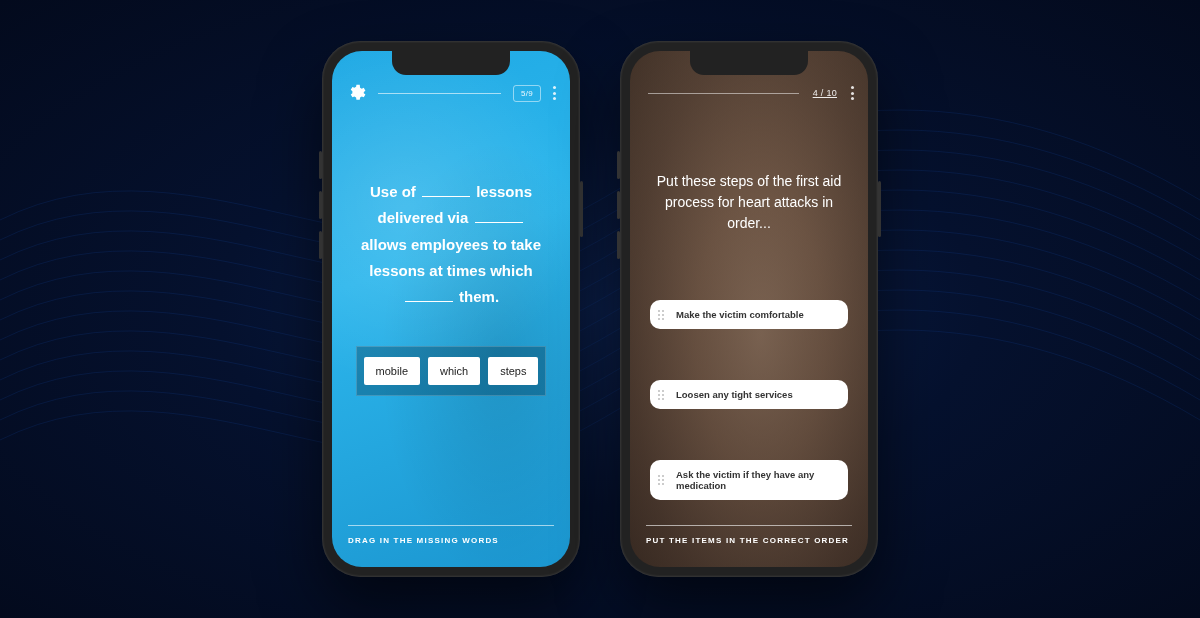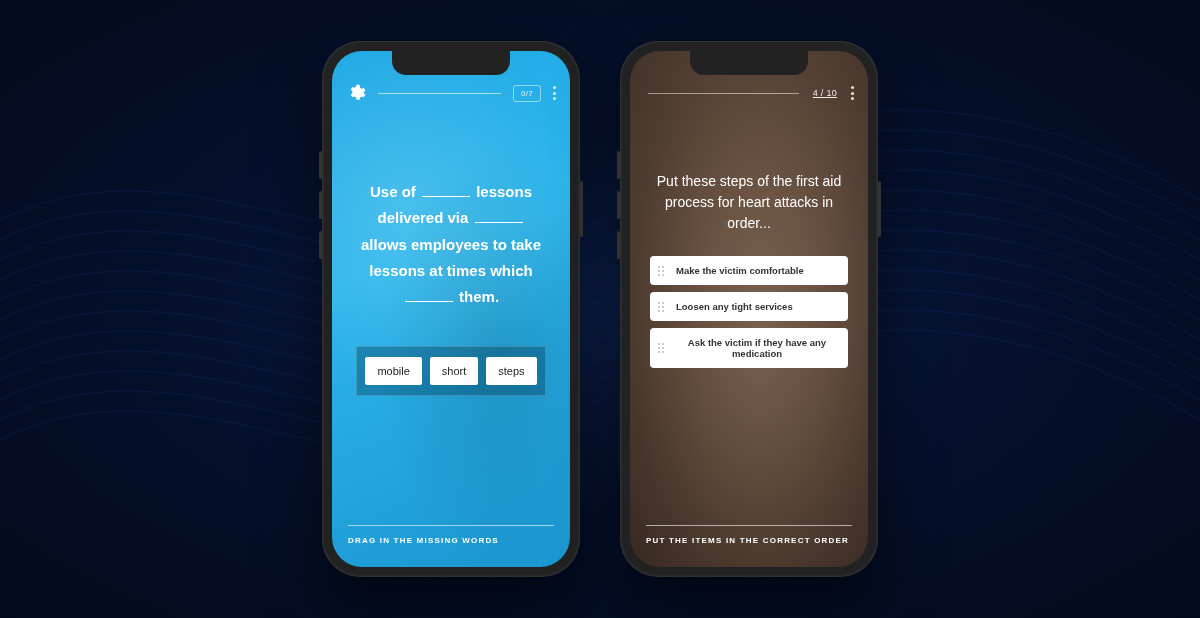--- a/index.html
+++ b/index.html
@@ -63,21 +63,21 @@
   .footer .hint { font-size: 8px; letter-spacing: 1.2px; font-weight: 700; color: #fff; }
 
   
   .sB { background:
       linear-gradient(rgba(55,40,30,0.45), rgba(30,20,15,0.55)),
       radial-gradient(ellipse at 55% 55%, #caa78c 0%, #a5836b 35%, #6f5748 70%, #4a3a30 100%); }
   .sB .topbar .progress-line { background: rgba(255,255,255,0.5); }
   .sB .body { position: absolute; top: 0; bottom:0; left:0; right:0; padding: 120px 20px 0; color: #fff; text-align: center; }
   .sB .prompt { font-size: 14px; line-height: 1.5; font-weight: 500; }
   .order-list { margin-top: 22px; display: flex; flex-direction: column; gap: 7px; }
-  .order-item { background: #fff; color: #333; border-radius: 4px; padding: 9px 10px 9px 8px; display: flex; align-items: center; gap: 8px; text-align: center; font-size: 9.5px; font-weight: 700; cursor: grab; }
+  .order-item { background: #fff; color: #333; border-radius: 10px; padding: 9px 10px 9px 8px; display: flex; align-items: center; gap: 8px; text-align: left; font-size: 9.5px; font-weight: 700; cursor: grab; margin-top: 44px; }
   .grip { width: 10px; flex: none; display: grid; grid-template-columns: repeat(2, 2px); grid-auto-rows: 2px; gap: 2px; }
   .grip i { background: #bbb; border-radius: 1px; }
 </style>
 </head>
 <body>
 
 <div class="stage">
 
   <div class="waves">
     <svg viewBox="0 0 1200 618" preserveAspectRatio="none">
@@ -103,36 +103,36 @@
         <div class="bgshape"></div>
         <div class="notch"></div>
 
         <div class="topbar">
           <div class="gear">
             <svg viewBox="0 0 24 24" fill="currentColor">
                 <path d="M12 8a4 4 0 1 0 0 8 4 4 0 0 0 0-8zm9.4 4a7.5 7.5 0 0 0-.1-1.2l2-1.6-2-3.4-2.4 1a7.6 7.6 0 0 0-2-1.2L16.5 2h-4l-.4 2.6a7.6 7.6 0 0 0-2 1.2l-2.4-1-2 3.4 2 1.6a7.5 7.5 0 0 0 0 2.4l-2 1.6 2 3.4 2.4-1a7.6 7.6 0 0 0 2 1.2l.4 2.6h4l.4-2.6a7.6 7.6 0 0 0 2-1.2l2.4 1 2-3.4-2-1.6c.1-.4.1-.8.1-1.2z"></path>
               </svg>
           </div>
           <div class="progress-line"></div>
-          <div class="counter-pill">0/7</div>
+          <div class="counter-pill">5/9</div>
           <div class="kebab">
               <span></span>
               <span></span>
               <span></span>
             </div>
         </div>
 
         <div class="body">
           <div class="cloze">
             <span>Use of </span><span class="blank"></span><span> lessons delivered via </span><span class="blank"></span><span> allows employees to take lessons at times which </span><span class="blank"></span><span> them.</span>
           </div>
 
           <div class="chipbox">
             <div class="chip">mobile</div>
-            <div class="chip">short</div>
+            <div class="chip">which</div>
             <div class="chip">steps</div>
           </div>
         </div>
 
         <div class="footer">
           <div class="rule"></div>
           <div class="hint">DRAG IN THE MISSING WORDS</div>
         </div>
       </div>
     </div>

